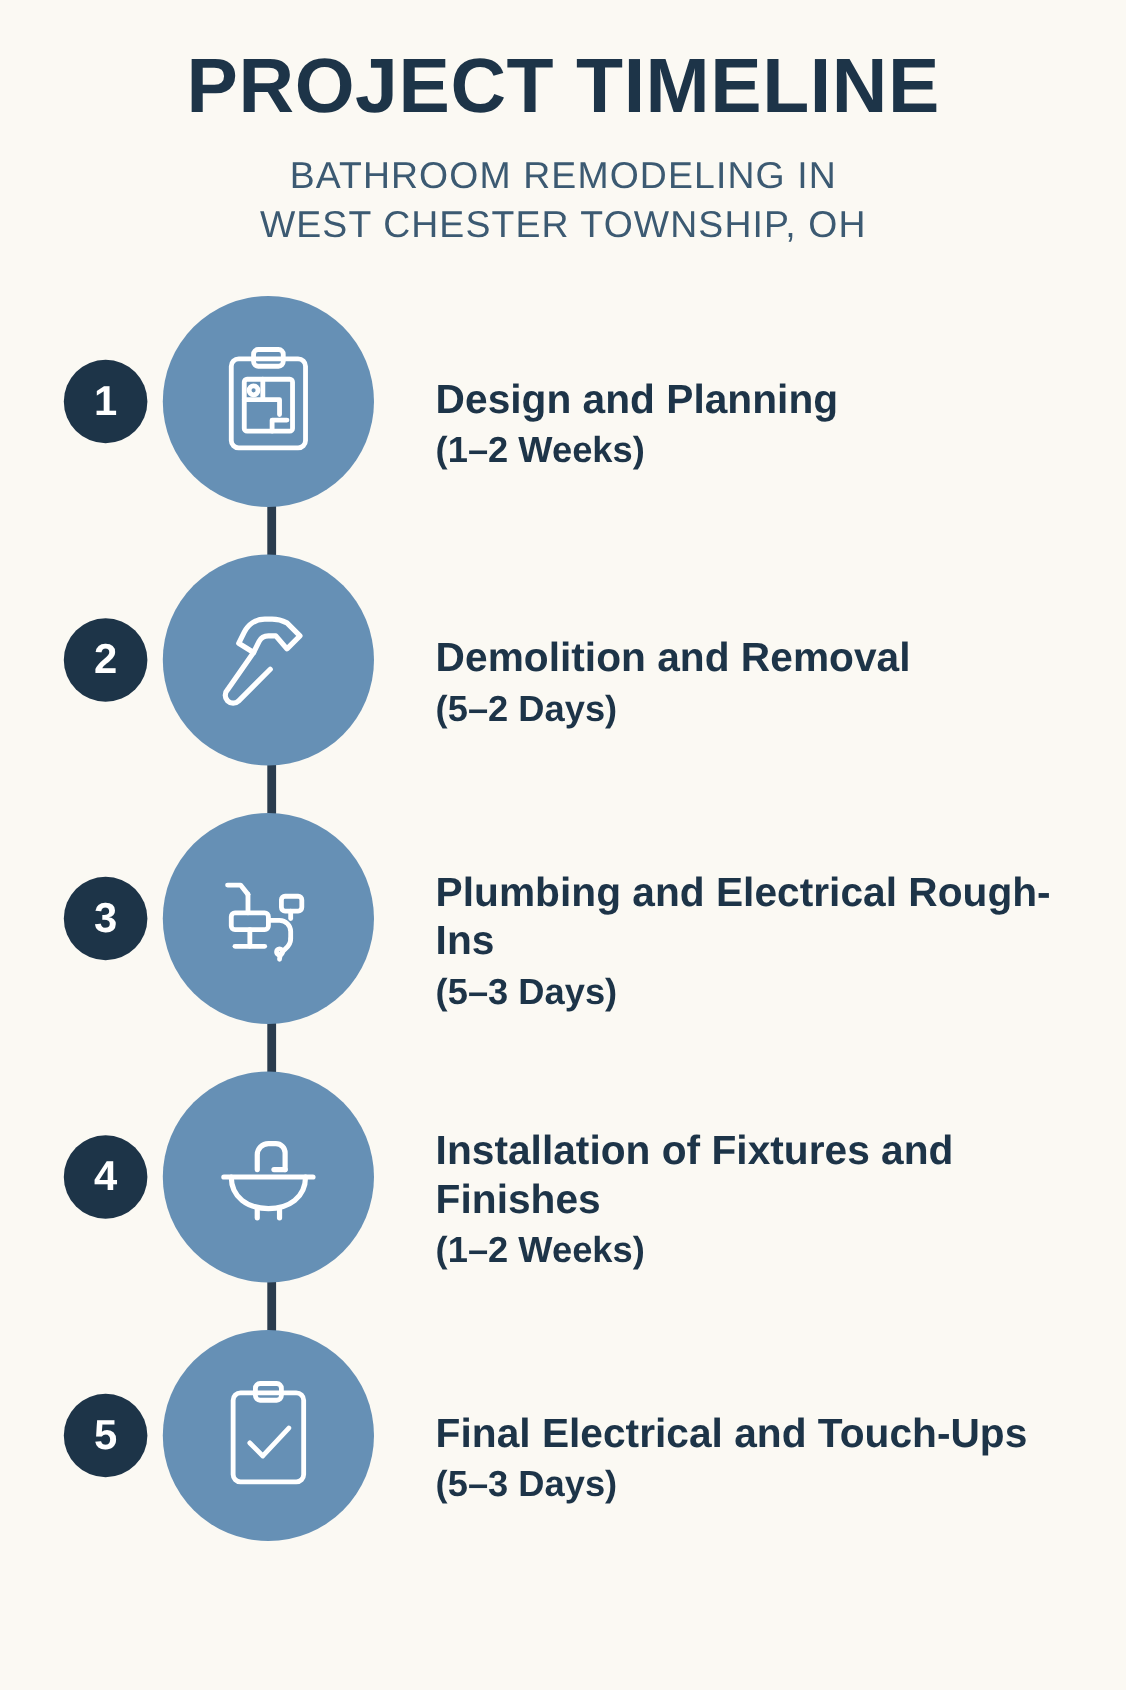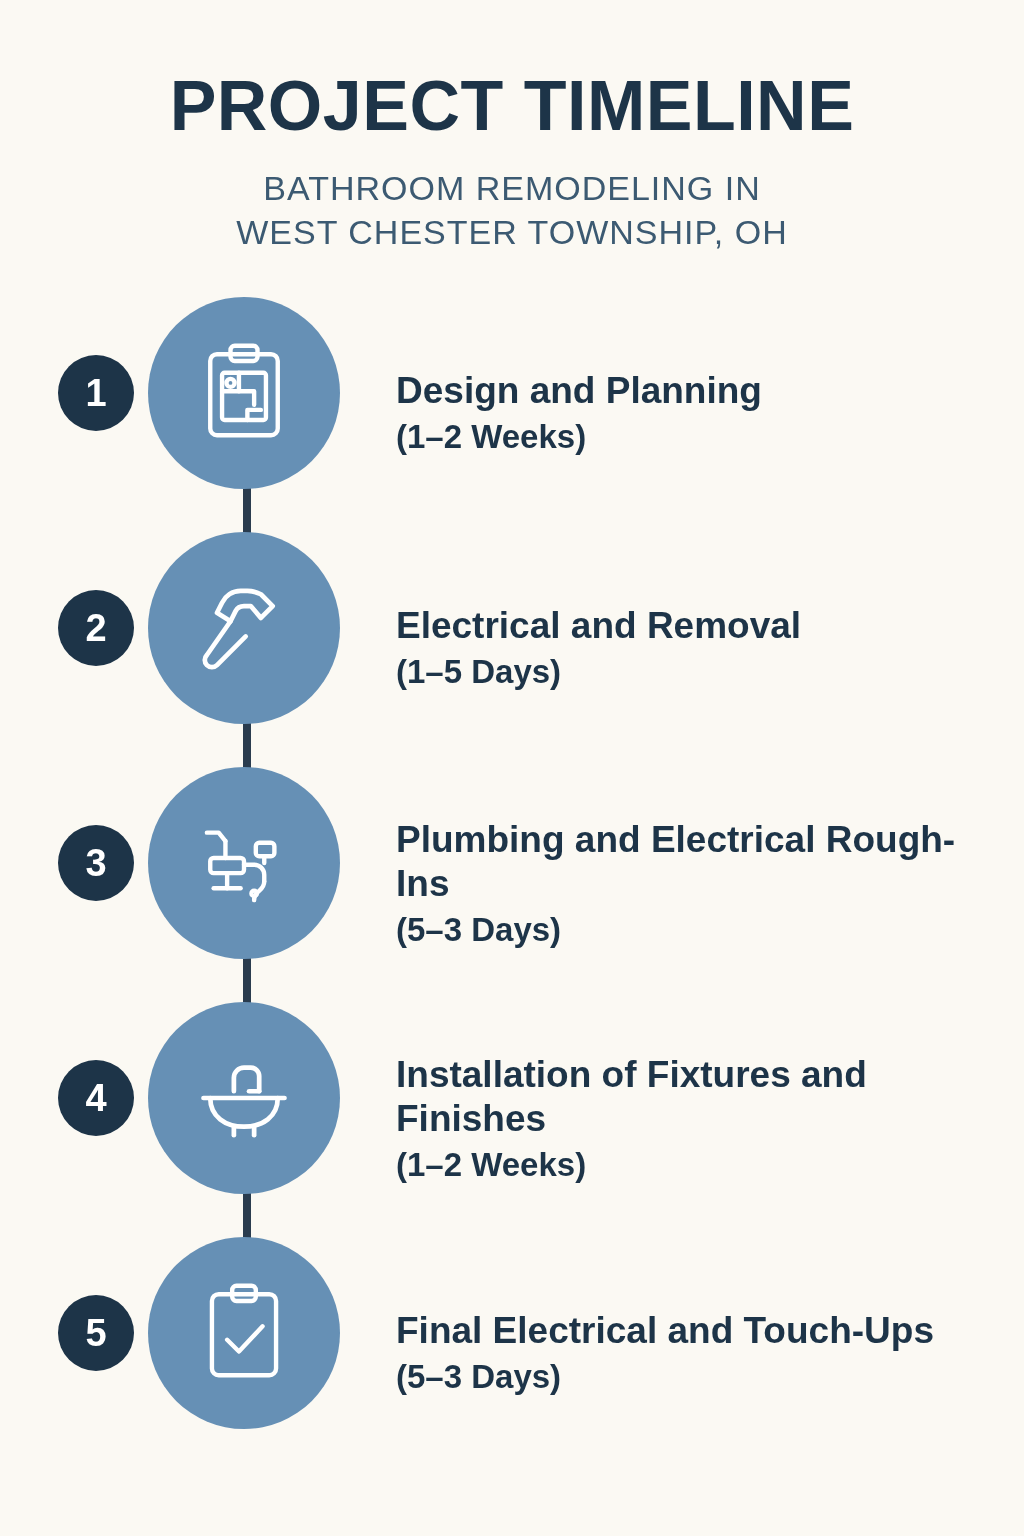--- a/index.html
+++ b/index.html
@@ -16,21 +16,21 @@
   }
   .poster {
     position: relative;
     width: 1024px;
     height: 1536px;
     box-sizing: border-box;
   }
 
   
   .header {
-    padding-top: 70px;
+    padding-top: 42px;
     text-align: center;
   }
   .title {
     font-size: 70px;
     font-weight: bold;
     letter-spacing: 0.5px;
     color: #1d3448;
     line-height: 1.05;
     margin: 0;
   }
@@ -172,22 +172,22 @@
       <div class="num-badge">2</div>
       <div class="icon-circle">
         <span>
           <svg viewBox="0 0 64 64" fill="none" stroke="#ffffff" stroke-width="2.8" stroke-linecap="round" stroke-linejoin="round">
             <path d="M30 10c-5 0-9 3-11 7l-3 6 8 5 3-6c1-2 3-3 5-3h4l6 7 7-7-7-7c-2-1-5-2-8-2h-4z"></path>
             <path d="M24 28L10 48a4 4 0 0 0 6 6l17-17"></path>
           </svg>
         </span>
       </div>
       <div class="step-text">
-        <div class="step-label">Electrical and Removal</div>
-        <div class="step-duration">(1–5 Days)</div>
+        <div class="step-label">Demolition and Removal</div>
+        <div class="step-duration">(5–2 Days)</div>
       </div>
     </div>
 
     <div class="step">
       <div class="num-badge">3</div>
       <div class="icon-circle">
         <span>
           <svg viewBox="0 0 64 64" fill="none" stroke="#ffffff" stroke-width="2.6" stroke-linecap="round" stroke-linejoin="round">
             <path d="M10 14h7l4 5"></path>
             <path d="M21 19v10"></path>

